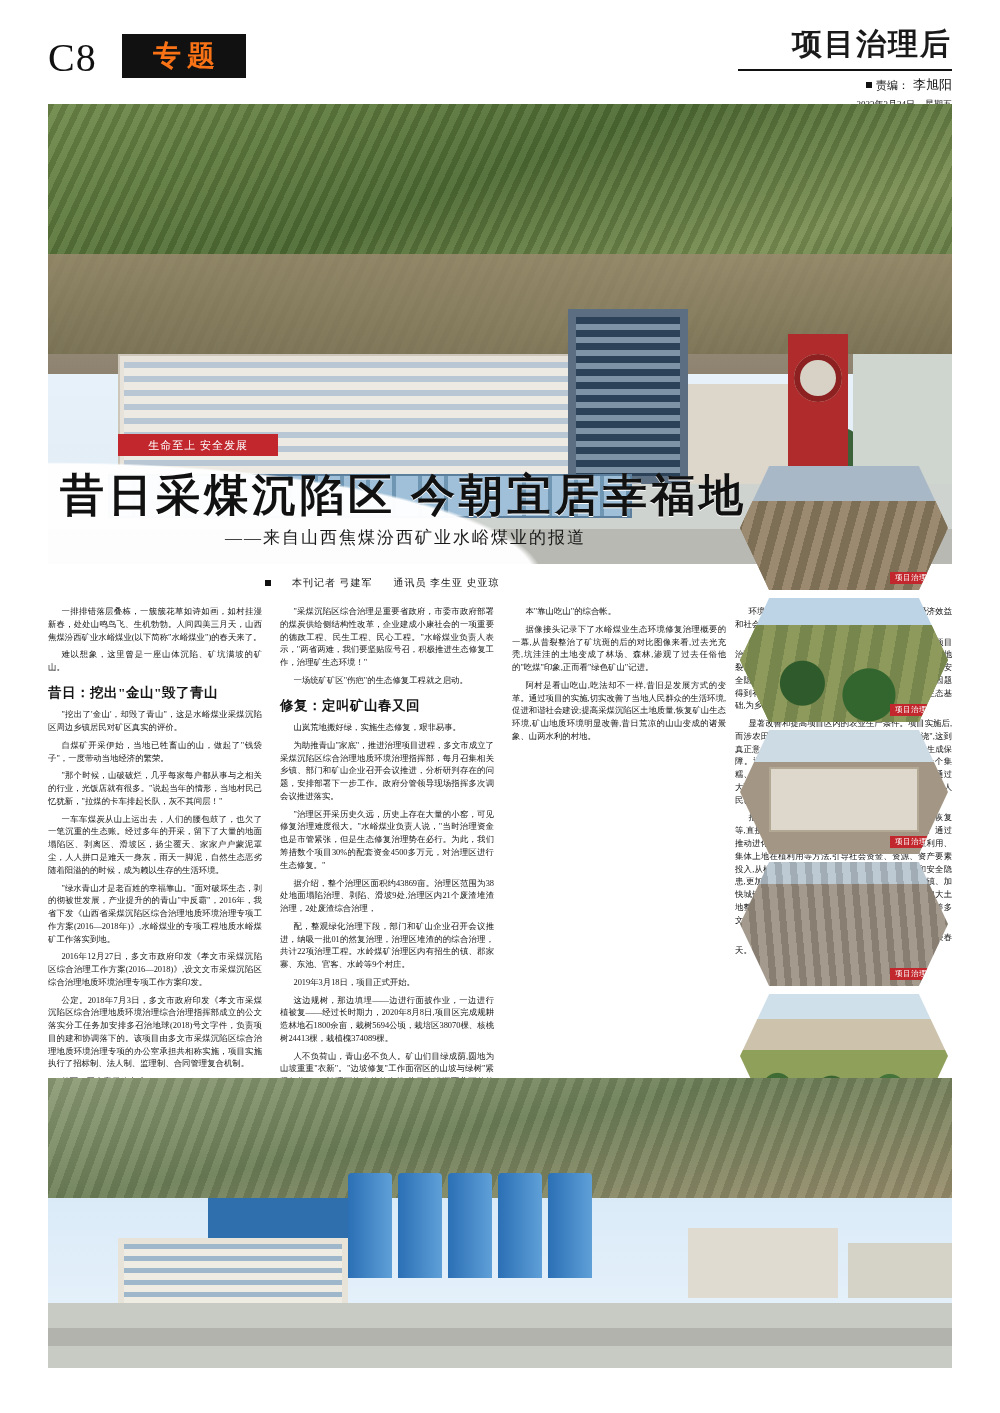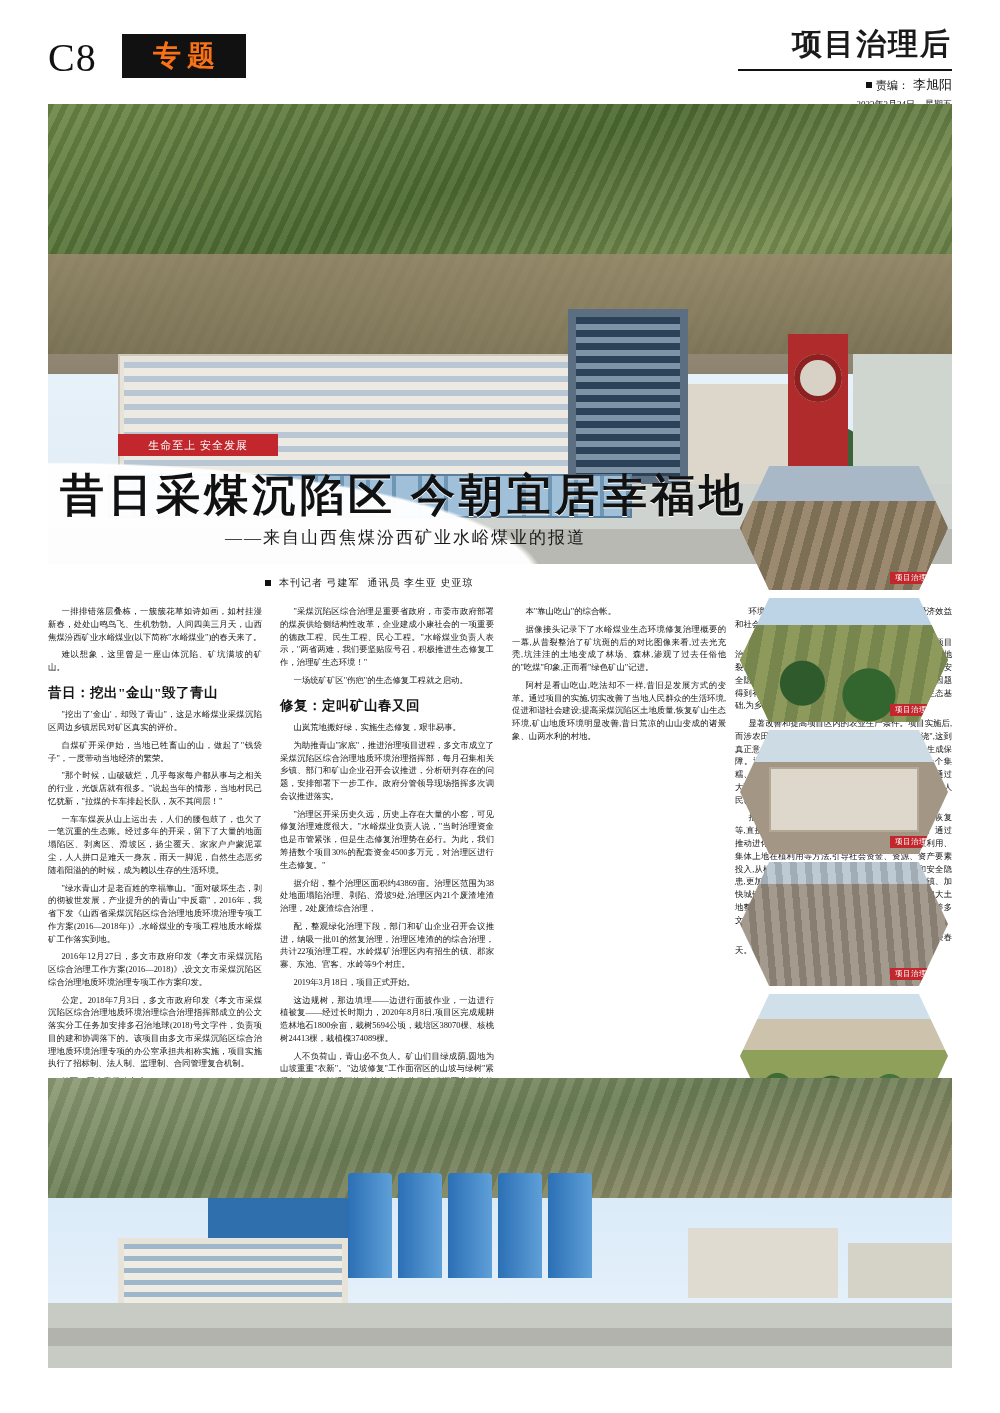--- a/index.html
+++ b/index.html
@@ -51,21 +51,21 @@
   .hero .road{position:absolute;left:0;top:425px;width:100%;height:35px;background:#b9b9b4;}
 
   
   .swoosh{position:absolute;left:48px;top:380px;width:700px;height:200px;
      background:radial-gradient(120% 100% at 0% 100%,rgba(255,255,255,.97) 58%,rgba(255,255,255,0) 59%);}
 
   
   .headline{position:absolute;left:60px;top:466px;width:700px;font-size:44px;font-weight:bold;
      letter-spacing:4px;color:#111;font-family:"Liberation Serif",serif;text-shadow:0 1px 0 #fff;}
   .subhead{position:absolute;left:225px;top:526px;width:560px;font-size:17px;letter-spacing:2px;color:#1b1b1b;}
-  .byline{position:absolute;left:265px;top:576px;font-size:10px;color:#222;letter-spacing:1px;display:flex;gap:8px;align-items:center;}
+  .byline{position:absolute;left:265px;top:576px;font-size:10px;color:#222;letter-spacing:1px;display:flex;gap:21px;align-items:center;}
 
   
   .cols{position:absolute;left:48px;top:606px;width:680px;height:460px;
      display:flex;gap:18px;}
   .col{width:214px;font-size:8.4px;line-height:1.52;text-align:justify;color:#151515;}
   .col p{margin:0 0 5px 0;text-indent:1.6em;}
   .col h3{font-size:13.5px;margin:8px 0 6px 0;font-weight:bold;letter-spacing:.5px;}
 
   
   .col4{position:absolute;left:735px;top:606px;width:217px;font-size:8.4px;line-height:1.52;text-align:justify;}

